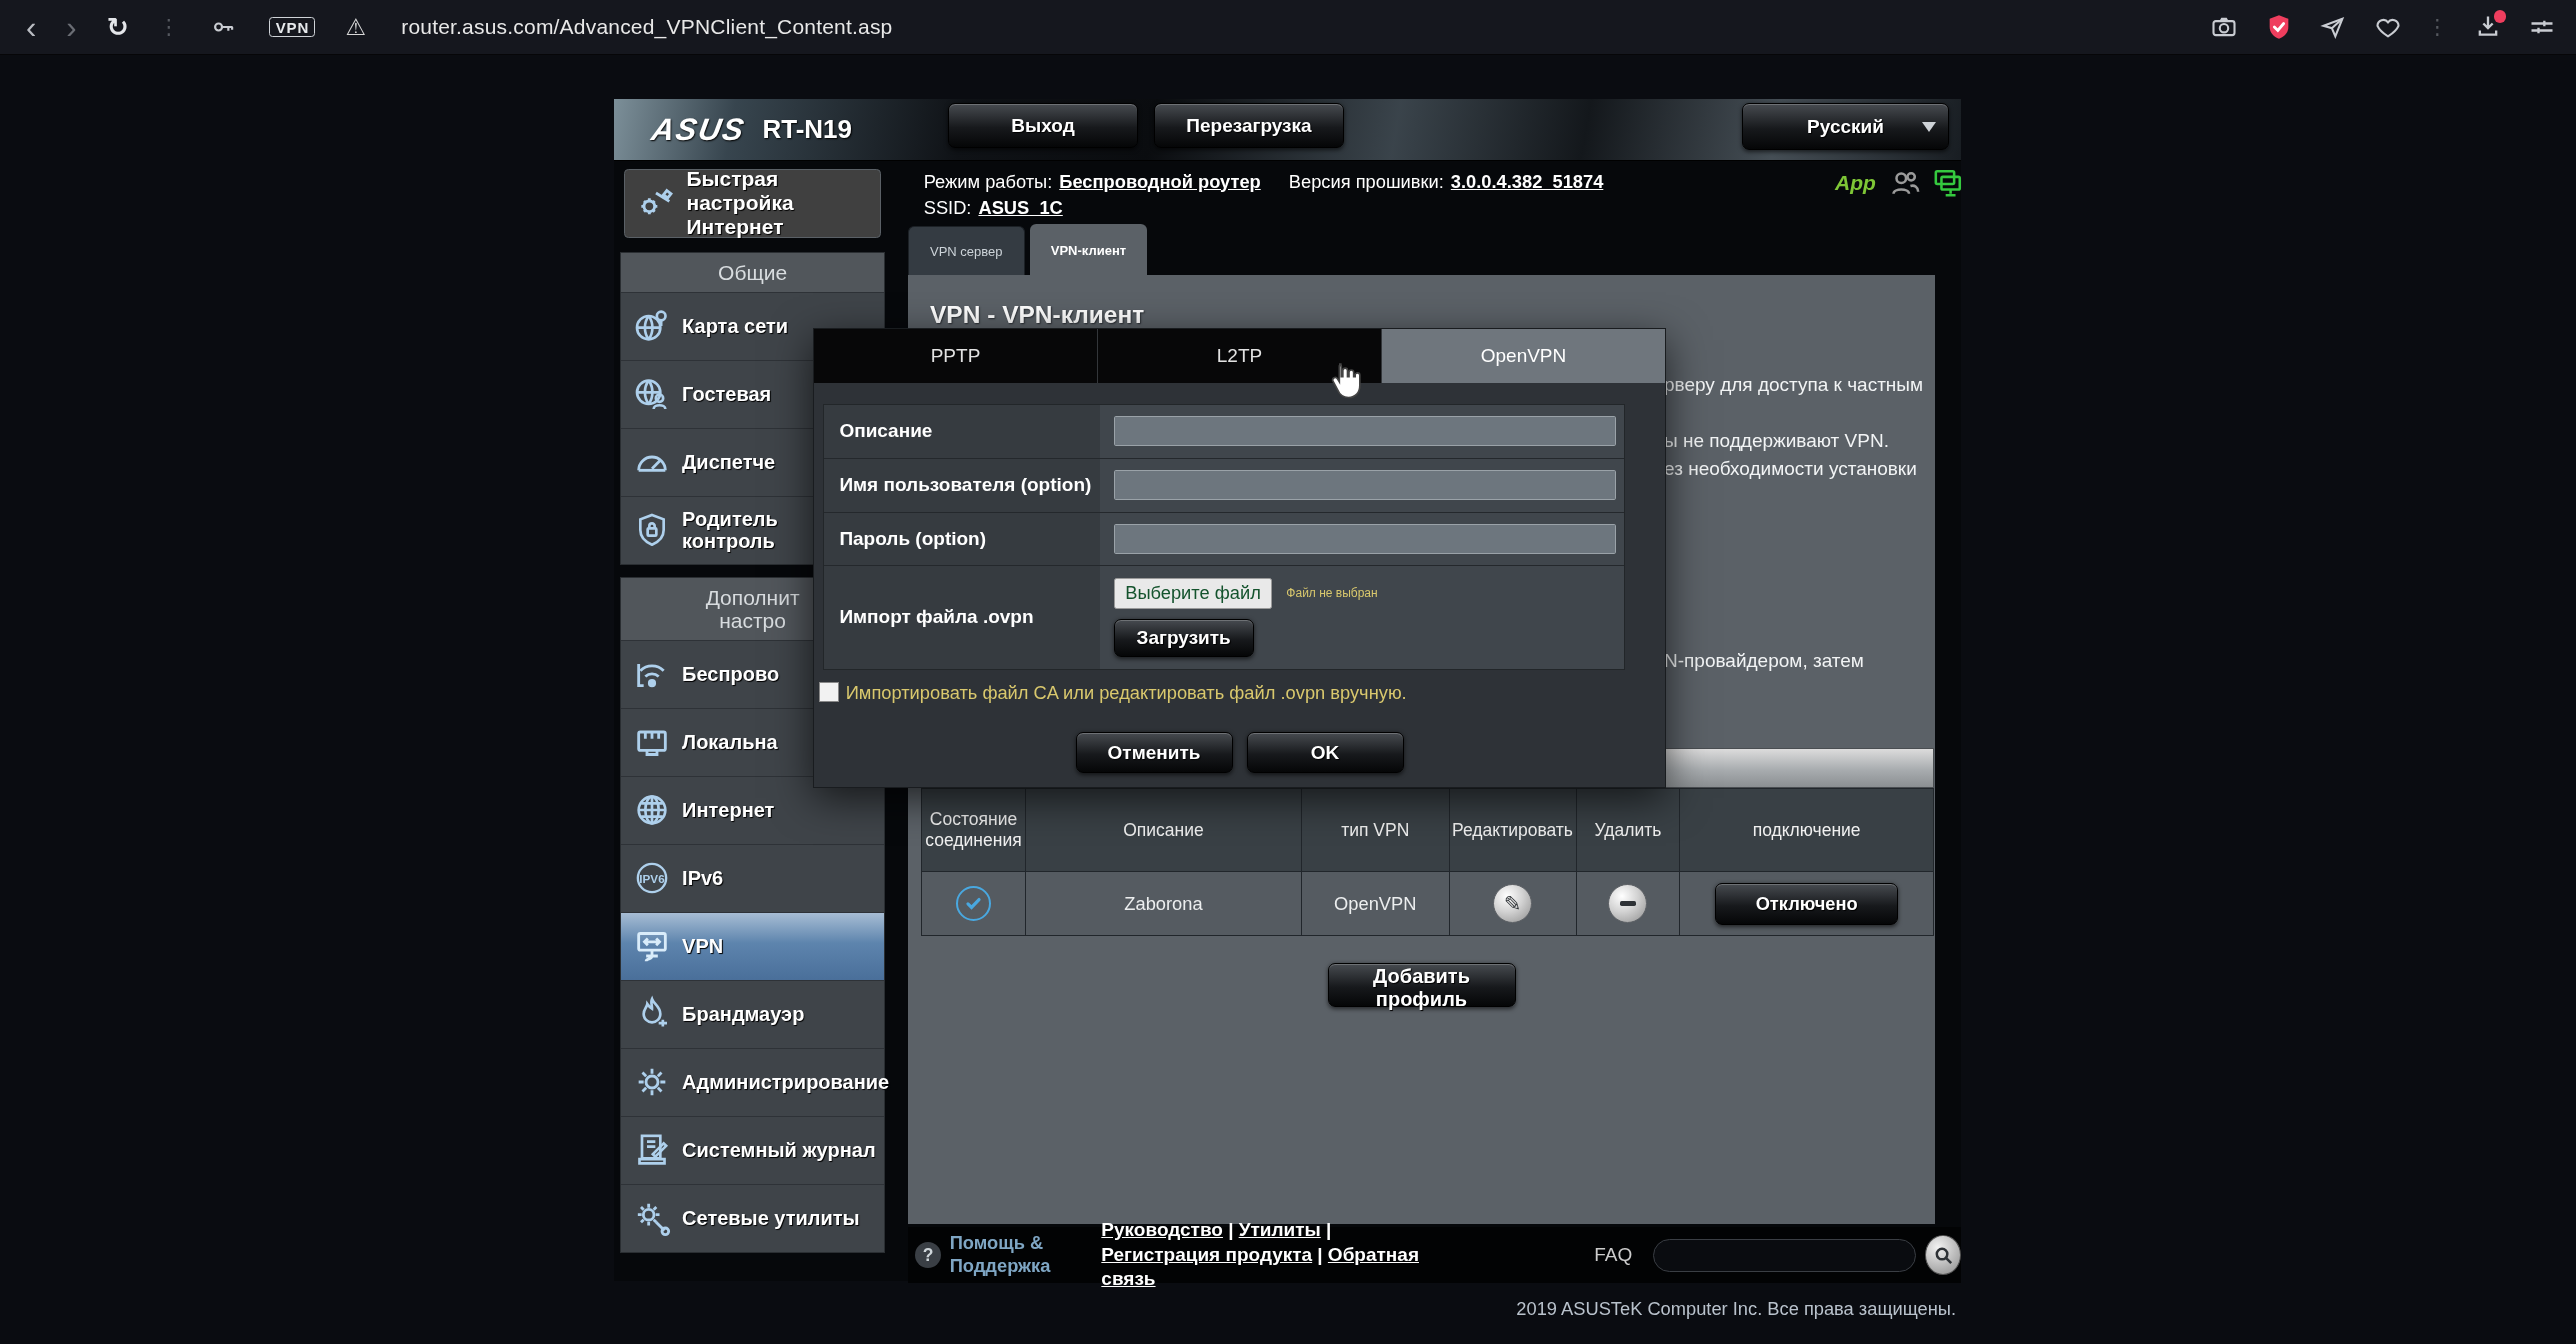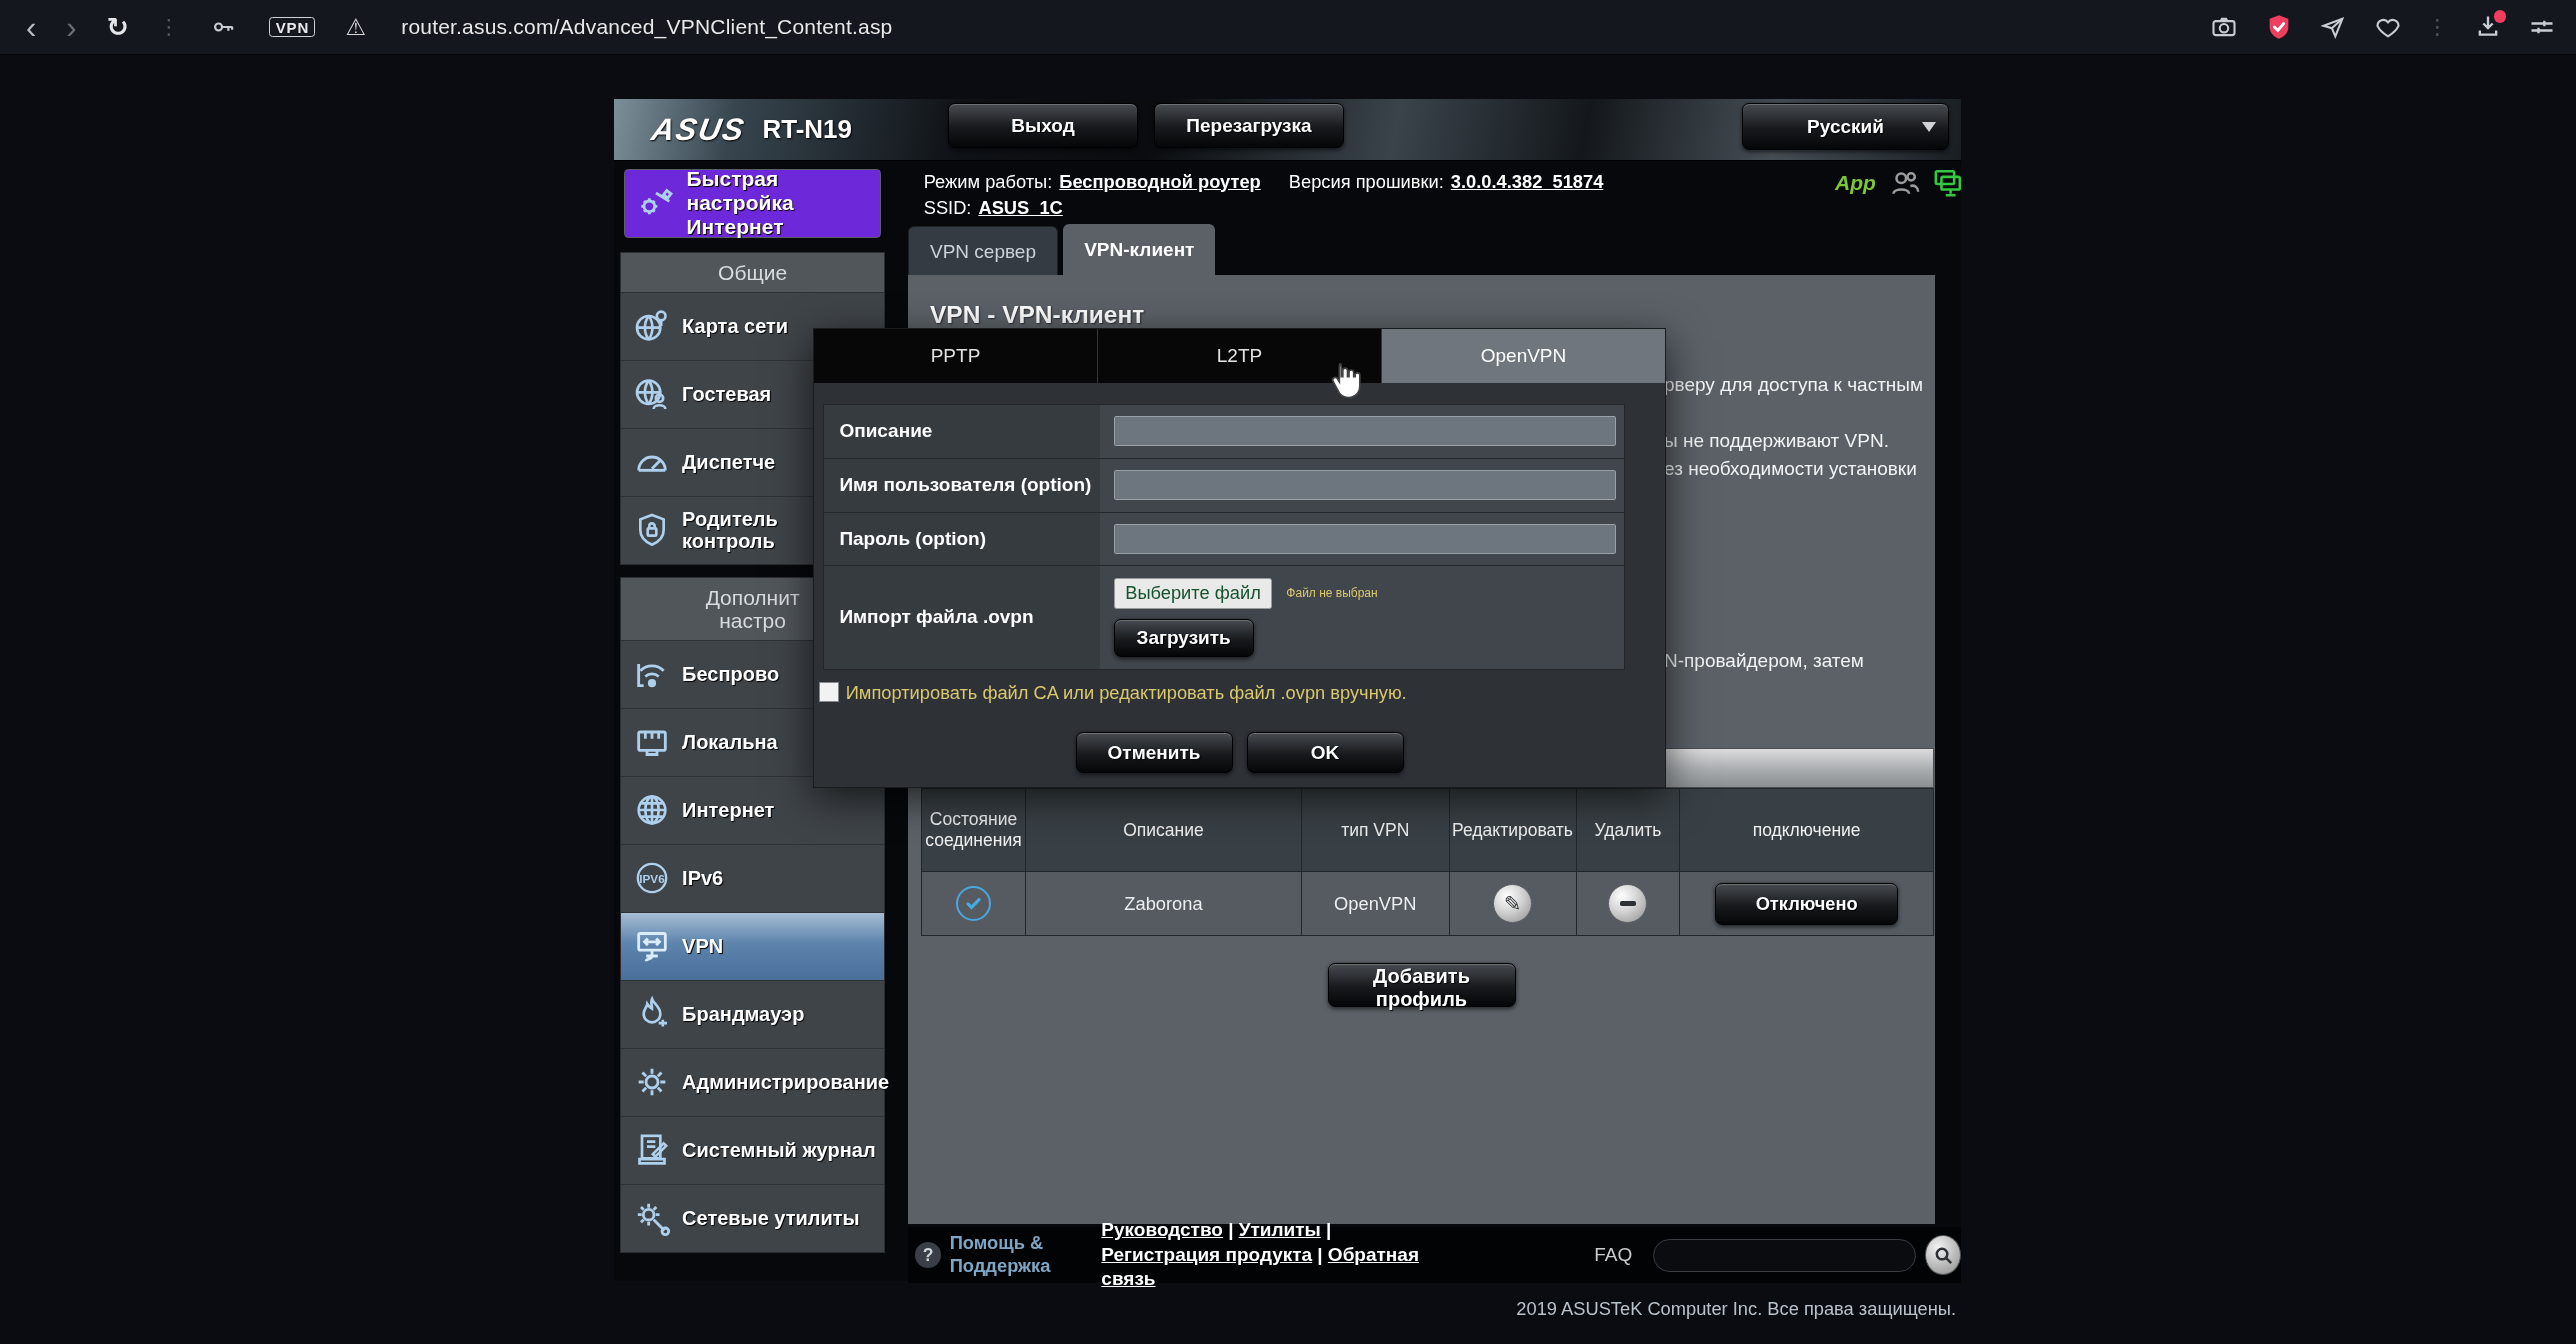--- a/index.html
+++ b/index.html
@@ -49,36 +49,36 @@
     border-left:7.9px solid transparent;border-right:7.9px solid transparent;border-top:10.5px solid #cfd3d8;}
   
   .statusbar{position:absolute;left:294px;top:61px;width:1053px;height:59px;color:#fff;font-size:18.3px;}
   .statusbar .line1{position:absolute;left:15.7px;top:10.5px;white-space:nowrap;}
   .statusbar .line2{position:absolute;left:15.7px;top:37px;white-space:nowrap;}
   .sv{font-weight:bold;text-decoration:underline;margin:0 23px 0 7px;}
   .applbl{position:absolute;left:927px;top:10.5px;color:#7ec636;font-weight:bold;font-size:21px;font-style:italic;}
   .appico{position:absolute;top:7px;}
   
   .sidebar{position:absolute;left:6.1px;top:61px;width:265px;}
-  .qsetup{margin:8.7px 4.4px 14px 4.4px;height:67px;background:#6d28d9;border:0.9px solid #5a6066;border-radius:4.4px;
+  .qsetup{margin:8.7px 4.4px 14px 4.4px;height:67px;background:#404040;border:0.9px solid #5a6066;border-radius:4.4px;
     display:flex;align-items:center;cursor:pointer;}
   .qsetup .txt{color:#fff;font-weight:bold;font-size:21px;line-height:1.15;text-shadow:0.9px 0.9px 0.9px #000;width:166px;}
   .sect{background:#45494e;border:0.9px solid #2a2e32;margin-bottom:12.2px;}
   .sect-title{background:#51565b;color:#d8dcdf;font-size:21px;text-align:center;padding:7.9px 0;line-height:1.1;}
   .sect-title span{display:inline-block;max-width:162px;}
   .sitem{height:67px;display:flex;align-items:center;background:#3f4449;border-top:0.9px solid #2e3237;
     cursor:pointer;}
   .sitem .lbl{color:#fff;font-weight:bold;font-size:20px;text-shadow:0.9px 0.9px 0.9px #000;line-height:1.1;
     white-space:nowrap;}
   .sitem .lbl.wrap{white-space:normal;width:114px;}
   .sitem.sel{background:linear-gradient(180deg,#a7bdd4 0%,#5d84ad 45%,#4a6f9a 100%);}
   .sideicon{width:61px;display:flex;justify-content:center;flex:0 0 61px;}
   
   .mtabs{position:absolute;left:294px;top:120px;height:57px;display:flex;align-items:flex-end;}
-  .mtab{height:52px;display:flex;align-items:center;justify-content:center;font-size:19px;cursor:pointer;
+  .mtab{height:52px;display:flex;align-items:center;justify-content:center;font-size:13px;cursor:pointer;
     border-radius:6.1px 6.1px 0 0;padding:0 21px;}
   .mtab.inactive{background:#343b42;color:#ccd3d8;height:49px;border:0.9px solid #1c2126;border-bottom:none;}
   .mtab.active{background:#5b6167;color:#fff;font-weight:bold;margin-left:5.2px;}
   
   .panel{position:absolute;left:294px;top:176px;width:1027px;height:949px;background:#5b6167;}
   .ptitle{position:absolute;left:22px;top:26px;color:#fff;font-weight:bold;font-size:24.5px;
     text-shadow:0.9px 0.9px 1.7px #2a2e33;}
   .frag{position:absolute;left:756px;color:#f2f4f5;font-size:19px;white-space:nowrap;width:271px;overflow:hidden;}
   .secbar{position:absolute;left:13px;top:473px;width:1013px;height:40px;
     background:linear-gradient(180deg,#dcdcdc 0%,#a8acaf 55%,#8b8f92 100%);

